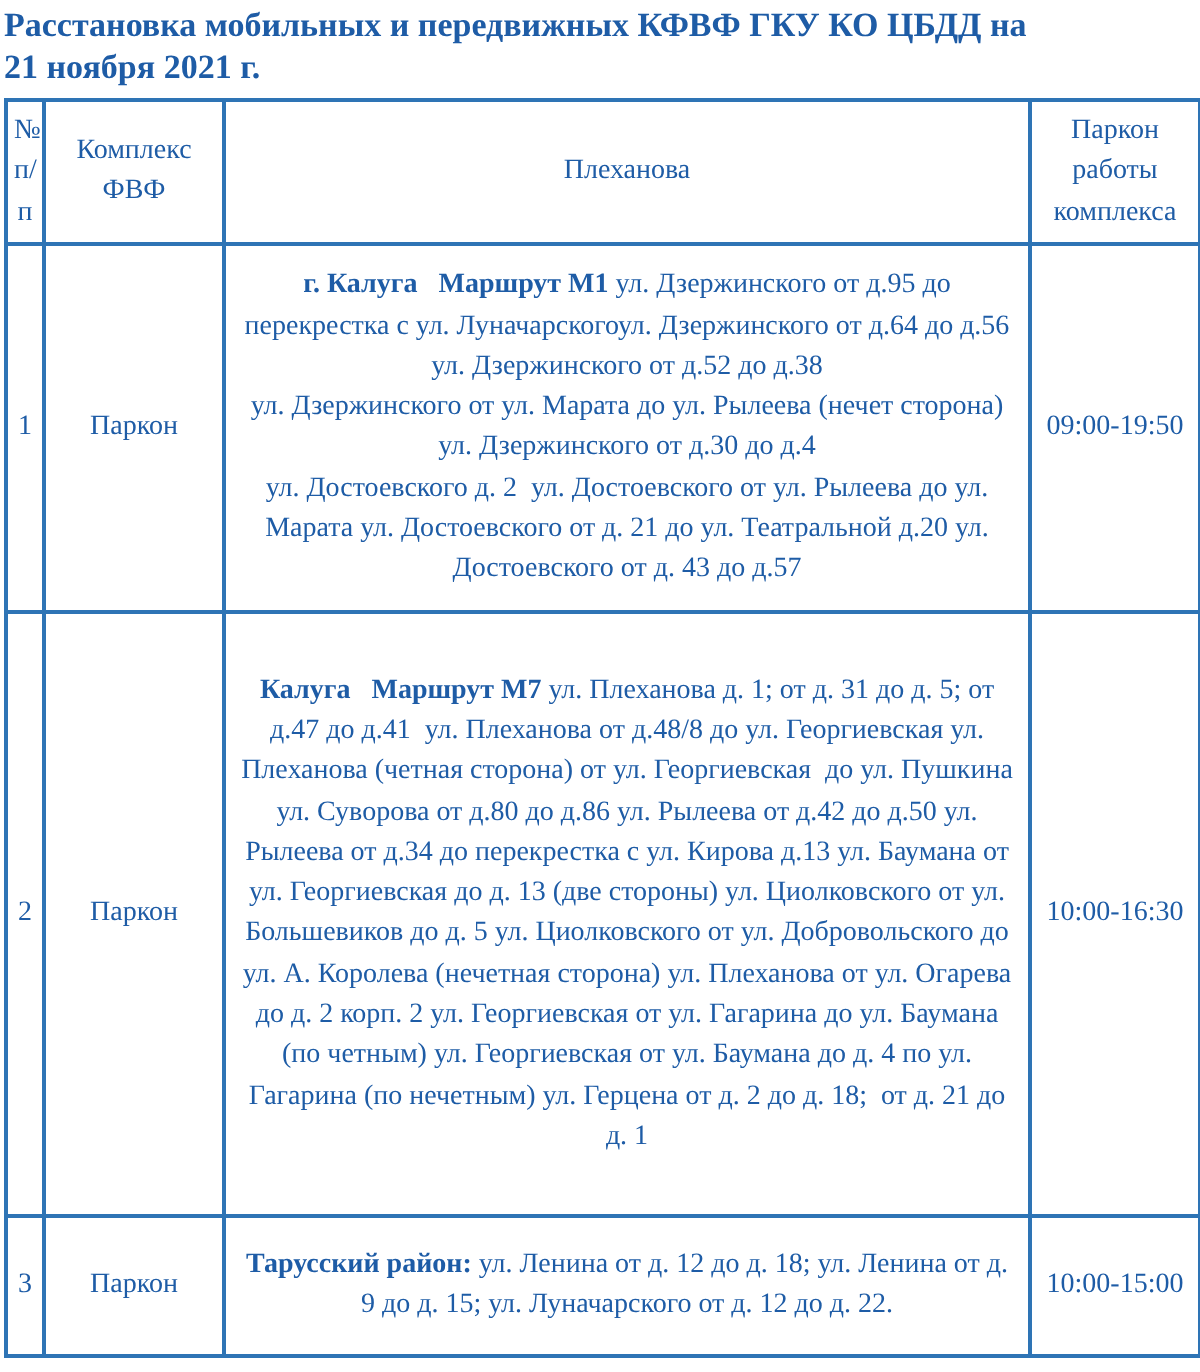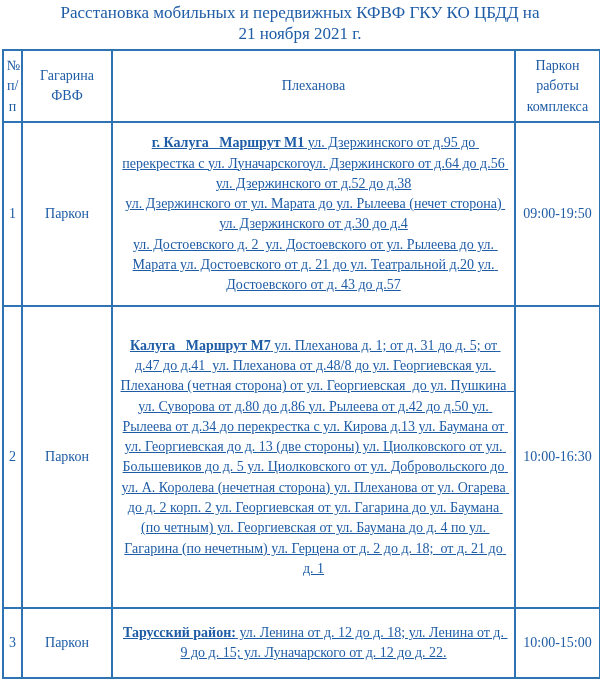--- a/index.html
+++ b/index.html
@@ -12,43 +12,43 @@
     margin: 0; padding: 0;
     width: 600px;
     background: var(--bg);
     font-family: "Liberation Serif", serif;
     color: var(--text);
   }
   .page { width: 600px; }
   .doc-title {
     margin: 3px 2px 5px 2px;
     font-size: 17px;
-    font-weight: normal;
-    text-align: center;
+    font-weight: bold;
+    text-align: left;
     line-height: 1.22;
     white-space: pre-line;
   }
   table.schedule {
     border-collapse: collapse;
     table-layout: fixed;
     width: 597px;
     margin-left: 2px;
   }
   .schedule th, .schedule td {
     border: 2px solid var(--border);
     text-align: center;
     vertical-align: middle;
     font-size: 14px;
     font-weight: normal;
     line-height: 1.45;
     padding: 2px 3px;
     overflow: hidden;
   }
   .schedule th { white-space: pre-line; }
-  .schedule td.loc-cell { white-space: pre-wrap; padding: 7px 5px; text-decoration: underline; }
+  .schedule td.loc-cell { white-space: pre-wrap; padding: 7px 5px; }
   .schedule td.num-cell { padding: 1px; }
   .schedule thead tr { height: 72px; }
   .schedule tbody tr:nth-child(1) { height: 184px; }
   .schedule tbody tr:nth-child(2) { height: 302px; }
   .schedule tbody tr:nth-child(3) { height: 70px; }
   col.c-num  { width: 19px; }
   col.c-cplx { width: 90px; }
   col.c-loc  { width: 403px; }
   col.c-time { width: 85px; }
   b.loc-lead { font-weight: bold; }
@@ -66,21 +66,21 @@
       <col class="c-num">
         <col class="c-cplx">
         <col class="c-loc">
         <col class="c-time">
     </colgroup>
     <thead>
       <tr>
         <th>№
 п/
 п</th>
-        <th>Гагарина
+        <th>Комплекс
 ФВФ</th>
         <th>Плеханова</th>
         <th>Паркон
 работы
 комплекса</th>
       </tr>
     </thead>
     <tbody id="schedule-body">
   <tr>
     <td class="num-cell">1</td>

